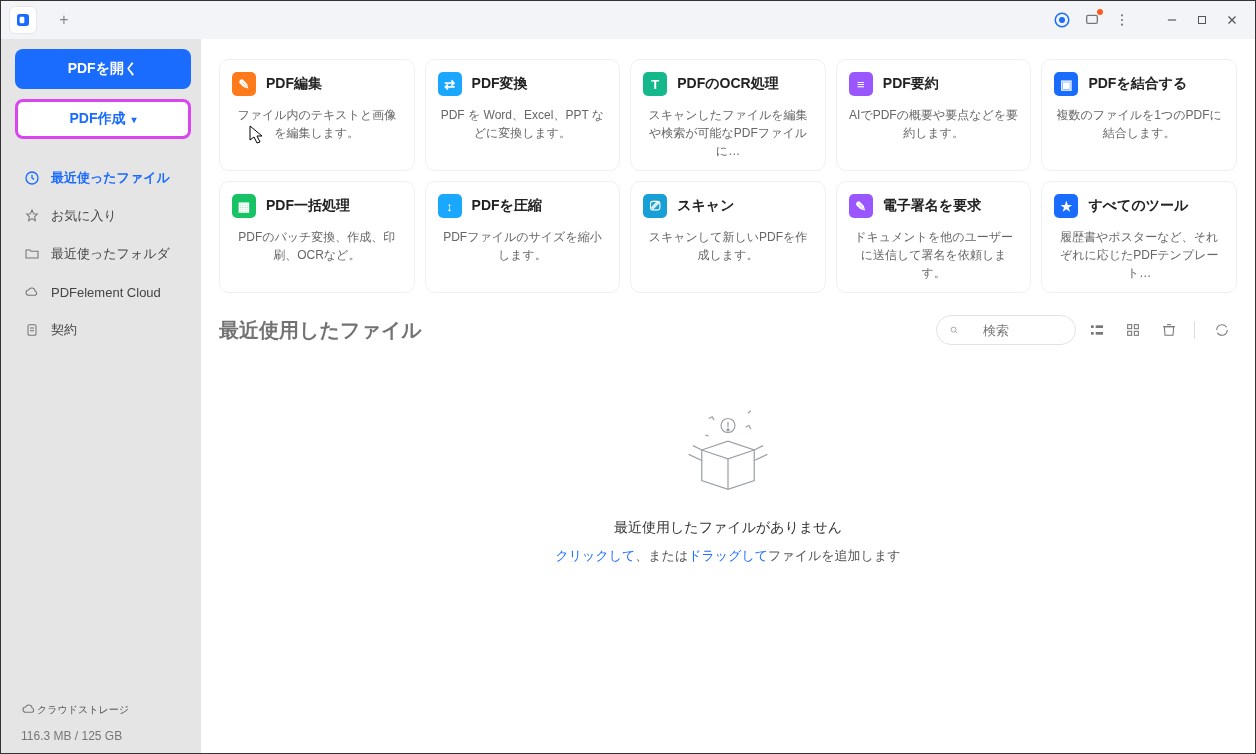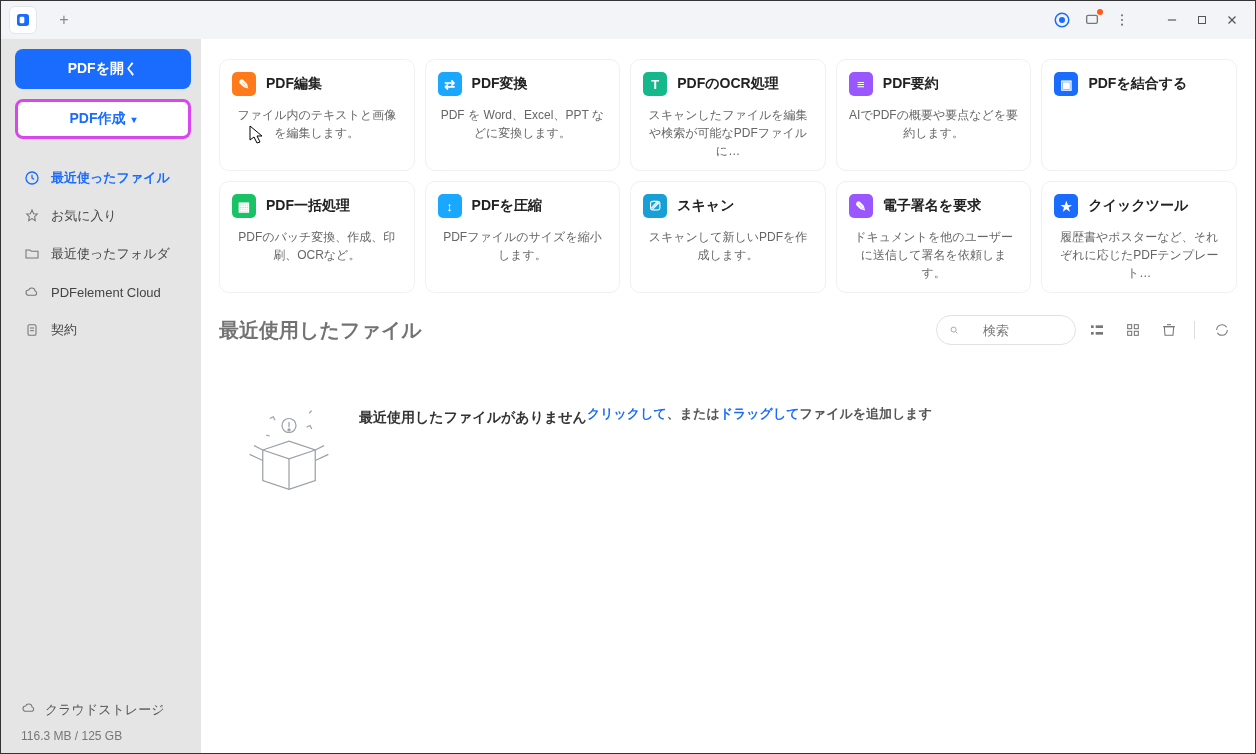--- a/index.html
+++ b/index.html
@@ -20,21 +20,21 @@
 
 .sidebar { width:200px; background:#e5e5e5; padding:10px 10px 10px 14px; display:flex; flex-direction:column; }
 .btn-open { background:#1a6cff; color:#fff; border:none; border-radius:8px; height:40px; font-size:14px; font-weight:600; cursor:pointer; margin-bottom:10px; }
 .btn-create { background:#fff; color:#1a6cff; border:3px solid #d946ef; border-radius:8px; height:40px; font-size:14px; font-weight:600; cursor:pointer; display:flex; align-items:center; justify-content:center; gap:6px; margin-bottom:20px; }
 .btn-create .chev { font-size:10px; }
 .nav-item { display:flex; align-items:center; gap:10px; height:38px; padding:0 8px; border-radius:6px; font-size:13px; color:#444; cursor:pointer; }
 .nav-item.active { color:#1a6cff; font-weight:600; }
 .nav-item .nicon { width:18px; height:18px; display:flex; align-items:center; justify-content:center; }
 .nav-item svg { width:16px; height:16px; }
 .sidebar .grow { flex:1; }
-.cloud-row { display:flex; align-items:center; gap:8px; font-size:13px; color:#555; padding:4px 6px; }
+.cloud-row { display:flex; align-items:center; font-size:10px; color:#555; padding:4px 6px; }
 .cloud-usage { font-size:12px; color:#777; padding:6px 6px 0; }
 
 
 .main { flex:1; padding:20px 18px 10px 18px; overflow:hidden; }
 .sec-head { display:flex; align-items:center; margin-bottom:12px; }
 .sec-head h2 { font-size:20px; font-weight:700; color:#222; }
 .sec-head .grow { flex:1; }
 .all-tools { color:#1a6cff; font-size:13px; cursor:pointer; margin-right:12px; }
 .dots { color:#888; cursor:pointer; padding:0 4px; }
 
@@ -58,21 +58,21 @@
 
 .recent-head { display:flex; align-items:center; margin-bottom:10px; }
 .recent-head h2 { font-size:20px; font-weight:700; color:#737373; }
 .recent-head .grow { flex:1; }
 .search { display:flex; align-items:center; gap:24px; border:1px solid #e0e2e6; border-radius:16px; height:30px; padding:0 12px; width:140px; color:#999; font-size:13px; }
 .search input { border:none; outline:none; width:80px; font-size:13px; }
 .tbicon { width:30px; height:30px; display:flex; align-items:center; justify-content:center; color:#777; cursor:pointer; border-radius:4px; margin-left:6px; }
 .tbicon svg { width:16px; height:16px; }
 .divider { width:1px; height:18px; background:#ddd; margin:0 6px 0 10px; }
 
-.empty { display:flex; flex-direction:row; align-items:flex-start; padding-top:40px;font-weight:bold; }
+.empty { display:flex; flex-direction:column; align-items:center; padding-top:40px; }
 .empty svg { width:140px; height:110px; }
 .empty .msg1 { margin-top:14px; font-size:14px; color:#333; }
 .empty .msg2 { margin-top:10px; font-size:13px; color:#555; }
 .empty .msg2 .lnk { color:#1a6cff; cursor:pointer; }
 
 .cursor-overlay { position:absolute; pointer-events:none; }
 </style>
 </head>
 <body>
 
@@ -225,20 +225,21 @@
           </div>
           <div class="card-desc">AIでPDFの概要や要点などを要約します。</div>
         </div>
         <div class="card">
           <div class="card-head">
             <div class="card-icon ic-blue2">
               <span>▣</span>
             </div>
             <div class="card-title">PDFを結合する</div>
           </div>
+          <div class="card-desc">複数のファイルを1つのPDFに結合します。</div>
         </div>
         <div class="card">
           <div class="card-head">
             <div class="card-icon ic-green">
               <span>▦</span>
             </div>
             <div class="card-title">PDF一括処理</div>
           </div>
           <div class="card-desc">PDFのバッチ変換、作成、印刷、OCRなど。</div>
         </div>
@@ -267,21 +268,21 @@
             </div>
             <div class="card-title">電子署名を要求</div>
           </div>
           <div class="card-desc">ドキュメントを他のユーザーに送信して署名を依頼します。</div>
         </div>
         <div class="card">
           <div class="card-head">
             <div class="card-icon ic-blue2">
               <span>★</span>
             </div>
-            <div class="card-title">クイックツール</div>
+            <div class="card-title">すべてのツール</div>
           </div>
           <div class="card-desc">履歴書やポスターなど、それぞれに応じたPDFテンプレート…</div>
         </div>
       </div>
 
     <div class="recent-head">
       <h2>最近使用したファイル</h2>
       <div class="grow"></div>
       <div class="search">
         <svg viewBox="0 0 24 24" width="14" height="14">

